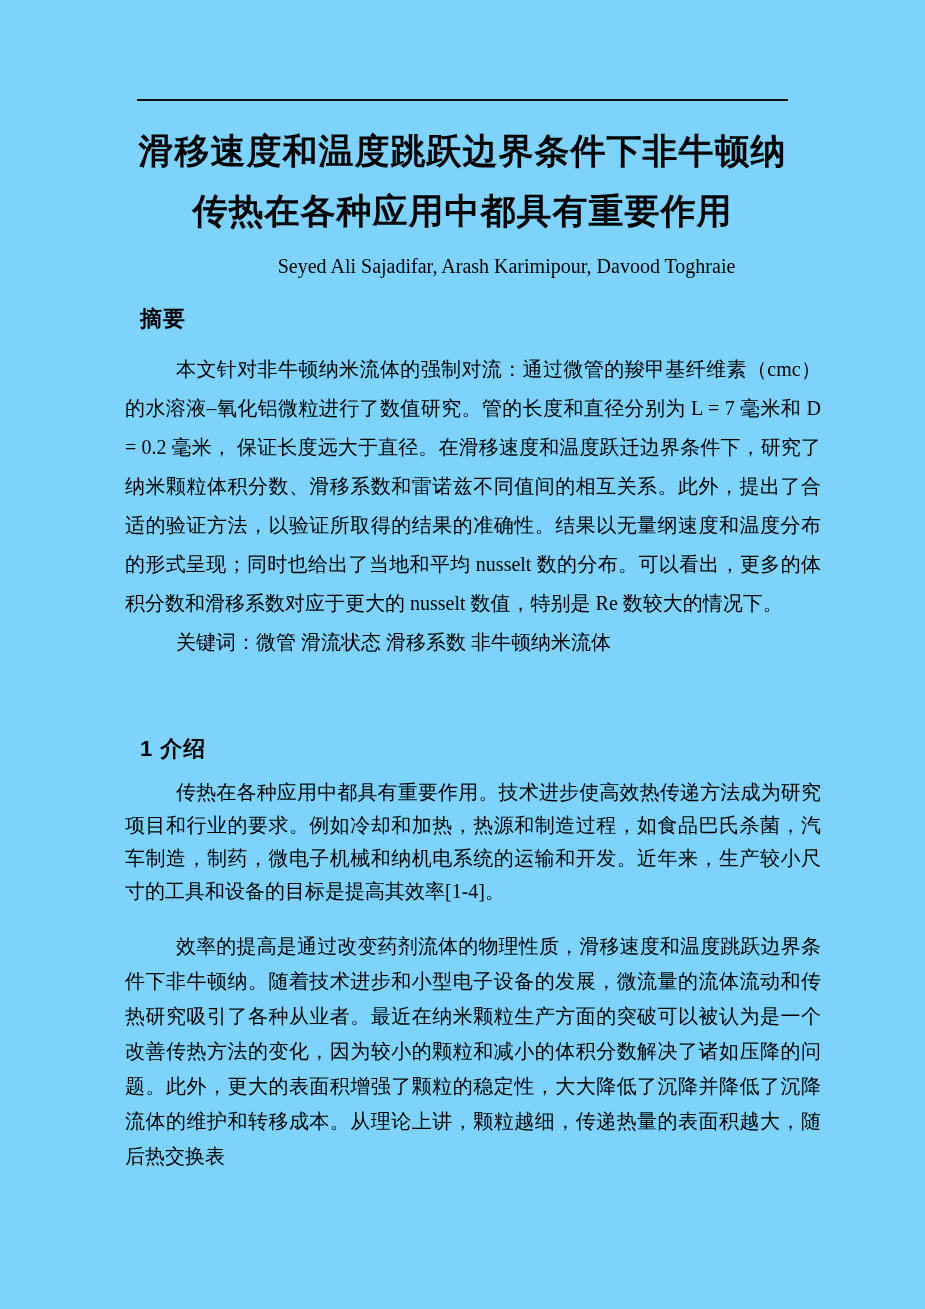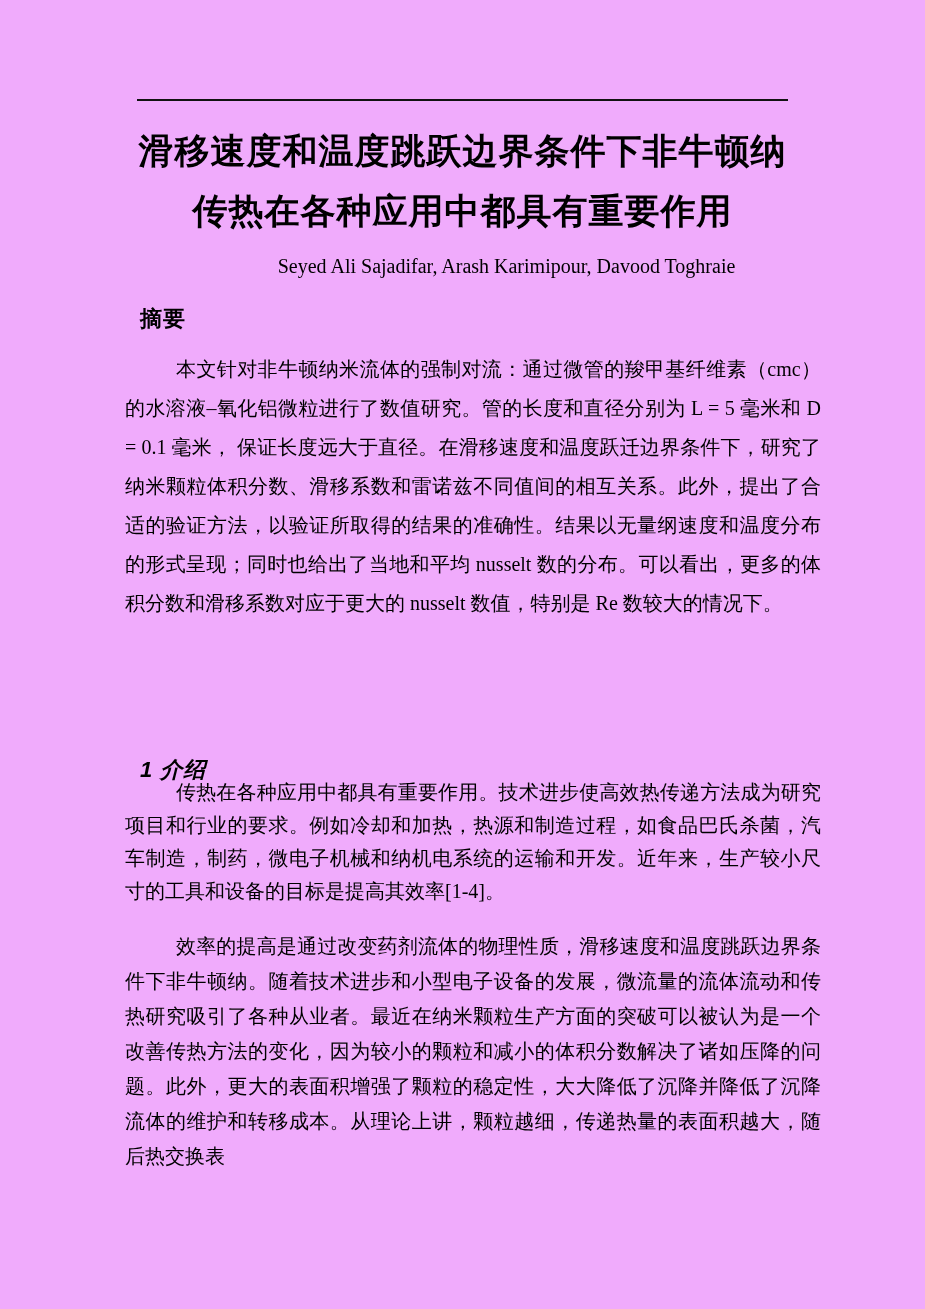--- a/index.html
+++ b/index.html
@@ -4,21 +4,21 @@
 <style>
   html, body {
     margin: 0;
     padding: 0;
     background: #ffffff;
   }
   .page {
     position: relative;
     width: 925px;
     height: 1309px;
-    background: #f0abfc;
+    background: #7dd3fc;
     color: #000000;
     font-family: "Liberation Serif", serif;
     overflow: hidden;
   }
   .header-rule {
     position: absolute;
     top: 99px;
     left: 137px;
     width: 651px;
     height: 0;
@@ -48,21 +48,21 @@
   }
   .section-heading {
     position: absolute;
     left: 140px;
     font-size: 22px;
     font-weight: 700;
     font-family: "Liberation Sans", sans-serif;
     letter-spacing: 1px;
   }
   .abstract-heading { top: 304px; }
-  .intro-heading { top: 755px; font-style: italic; }
+  .intro-heading { top: 734px; }
   .body-para {
     position: absolute;
     left: 125px;
     width: 696px;
     font-size: 20px;
     text-align: justify;
     text-indent: 51px;
     font-family: "Liberation Serif", serif;
   }
   .abstract-body {
@@ -92,22 +92,23 @@
 
   <div class="paper-title">
     <div>滑移速度和温度跳跃边界条件下非牛顿纳</div>
     <div>传热在各种应用中都具有重要作用</div>
   </div>
 
   <div class="authors">Seyed Ali Sajadifar, Arash Karimipour, Davood Toghraie</div>
 
   <div class="section-heading abstract-heading">摘要</div>
 
-  <div class="body-para abstract-body">本文针对非牛顿纳米流体的强制对流：通过微管的羧甲基纤维素（cmc）的水溶液–氧化铝微粒进行了数值研究。管的长度和直径分别为 L = 5 毫米和 D = 0.1 毫米， 保证长度远大于直径。在滑移速度和温度跃迁边界条件下，研究了纳米颗粒体积分数、滑移系数和雷诺兹不同值间的相互关系。此外，提出了合适的验证方法，以验证所取得的结果的准确性。结果以无量纲速度和温度分布的形式呈现；同时也给出了当地和平均 nusselt 数的分布。可以看出，更多的体积分数和滑移系数对应于更大的 nusselt 数值，特别是 Re 数较大的情况下。</div>
+  <div class="body-para abstract-body">本文针对非牛顿纳米流体的强制对流：通过微管的羧甲基纤维素（cmc）的水溶液–氧化铝微粒进行了数值研究。管的长度和直径分别为 L = 7 毫米和 D = 0.2 毫米， 保证长度远大于直径。在滑移速度和温度跃迁边界条件下，研究了纳米颗粒体积分数、滑移系数和雷诺兹不同值间的相互关系。此外，提出了合适的验证方法，以验证所取得的结果的准确性。结果以无量纲速度和温度分布的形式呈现；同时也给出了当地和平均 nusselt 数的分布。可以看出，更多的体积分数和滑移系数对应于更大的 nusselt 数值，特别是 Re 数较大的情况下。</div>
 
+  <div class="body-para keywords-line">关键词：微管 滑流状态 滑移系数 非牛顿纳米流体</div>
 
   <div class="section-heading intro-heading">1 介绍</div>
 
   <div class="body-para intro-para-1">传热在各种应用中都具有重要作用。技术进步使高效热传递方法成为研究项目和行业的要求。例如冷却和加热，热源和制造过程，如食品巴氏杀菌，汽车制造，制药，微电子机械和纳机电系统的运输和开发。近年来，生产较小尺寸的工具和设备的目标是提高其效率[1-4]。</div>
 
   <div class="body-para intro-para-2">效率的提高是通过改变药剂流体的物理性质，滑移速度和温度跳跃边界条件下非牛顿纳。随着技术进步和小型电子设备的发展，微流量的流体流动和传热研究吸引了各种从业者。最近在纳米颗粒生产方面的突破可以被认为是一个改善传热方法的变化，因为较小的颗粒和减小的体积分数解决了诸如压降的问题。此外，更大的表面积增强了颗粒的稳定性，大大降低了沉降并降低了沉降流体的维护和转移成本。从理论上讲，颗粒越细，传递热量的表面积越大，随后热交换表</div>
 
 </div>
 
 </body></html>

